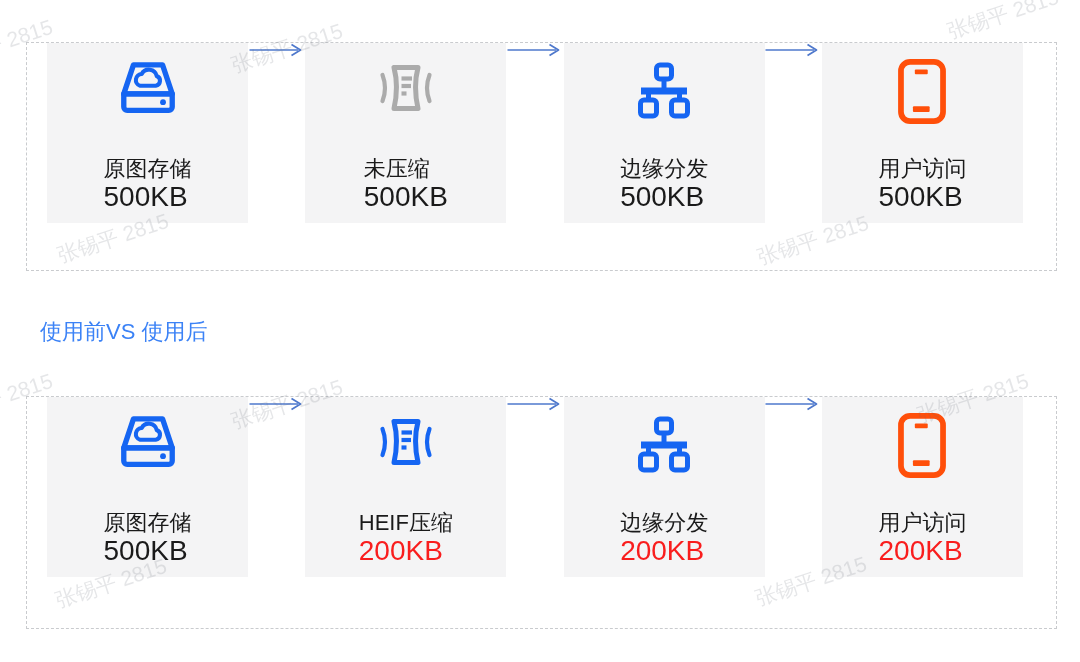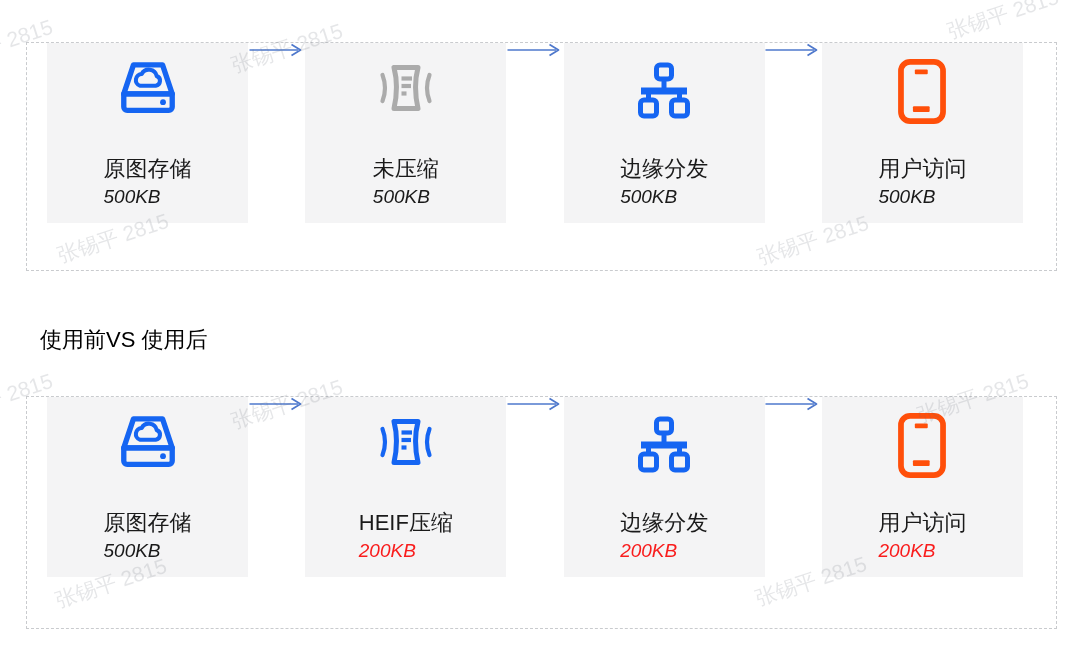--- a/index.html
+++ b/index.html
@@ -30,24 +30,24 @@
   }
   .arrow-cell{
     flex:1 1 auto;display:flex;align-items:center;justify-content:center;
     color:var(--arrow,#4E78CC);
   }
   .step-text{margin-top:28px;text-align:left;}
   .step-label{
     font-size:22px;line-height:28px;color:var(--black,#1A1A1A);
     white-space:nowrap;
   }
-  .step-size{font-size:19px;line-height:27px;white-space:nowrap;font-style:italic;}
+  .step-size{font-size:28px;line-height:27px;white-space:nowrap;}
   .compare-title{
     position:absolute;left:40px;top:319px;
-    font-size:22px;line-height:26px;color:#000000;white-space:nowrap;margin-top:8px;
+    font-size:22px;line-height:26px;color:#3b82f6;white-space:nowrap;
   }
   .wm-layer{position:absolute;inset:0;pointer-events:none;z-index:5;}
   .wm{
     position:absolute;font-size:21px;white-space:nowrap;
     color:rgba(100,106,118,0.17);
     transform:rotate(-18deg);transform-origin:left center;
   }
 </style>
 </head>
 <body>

